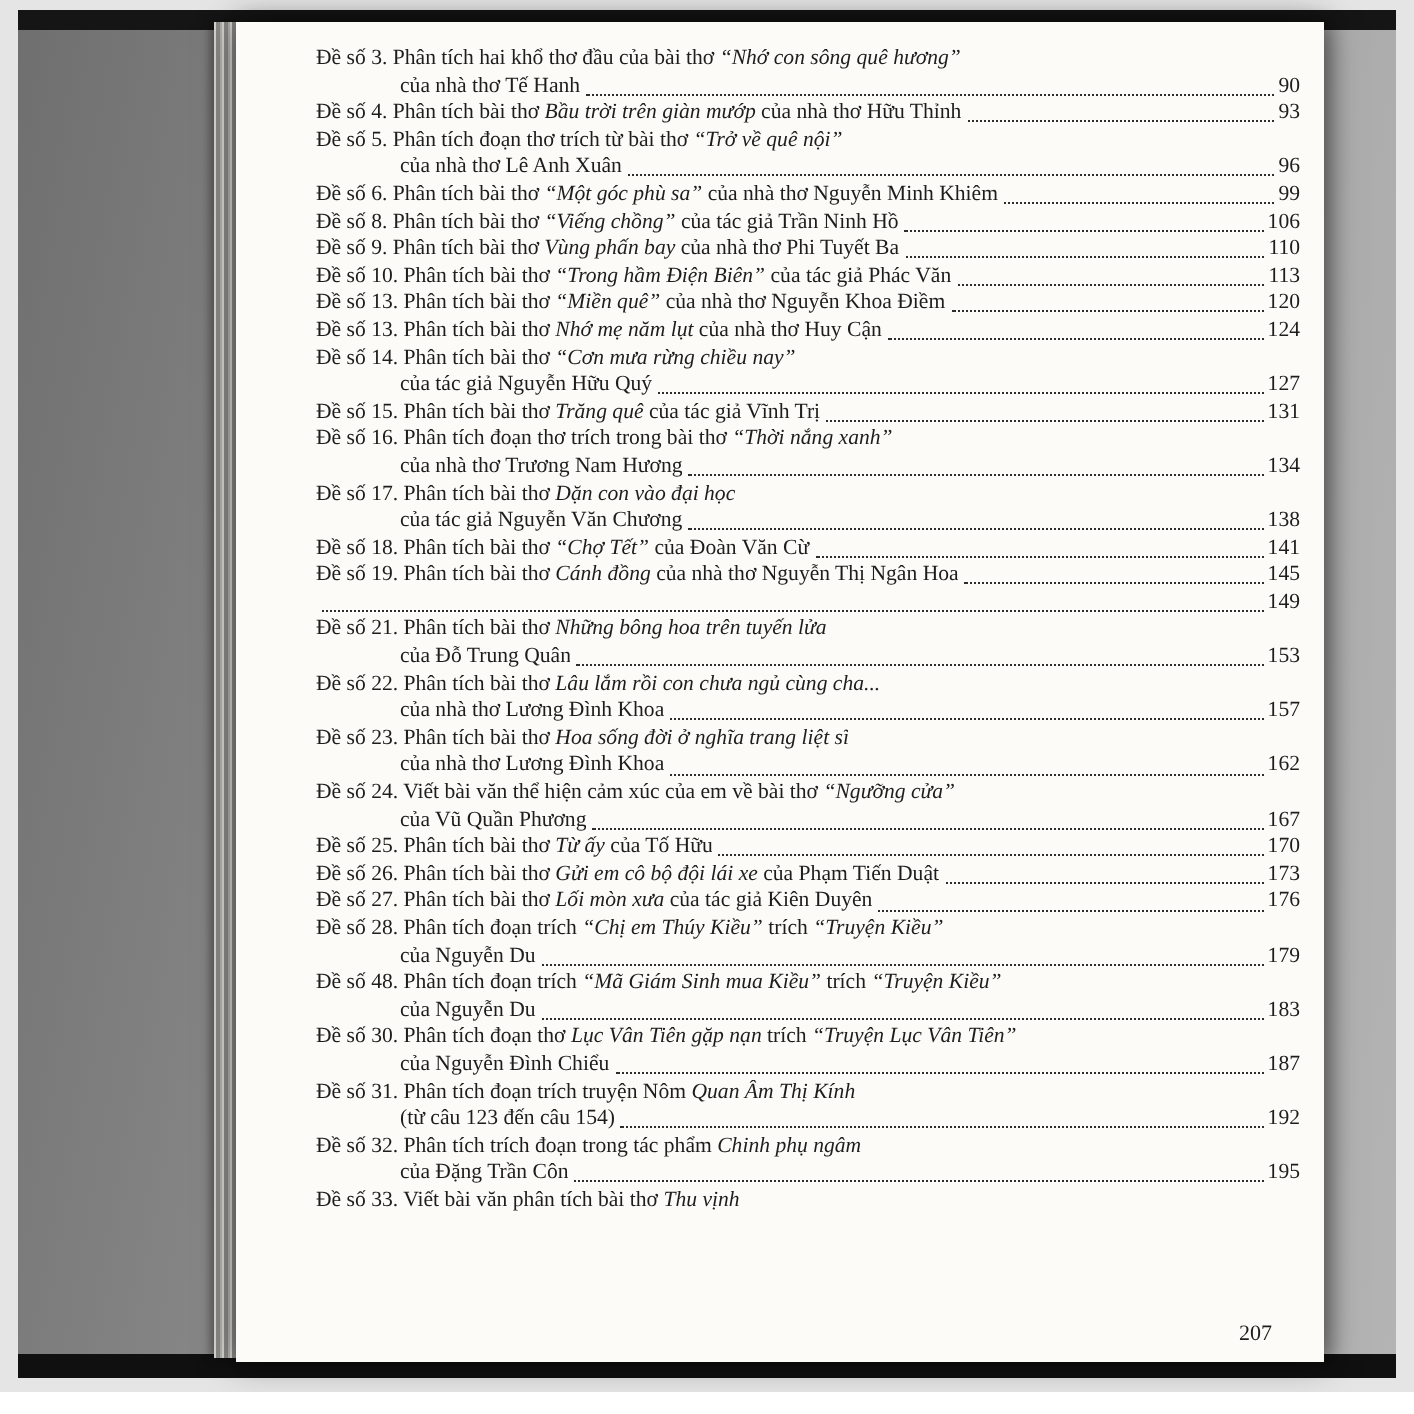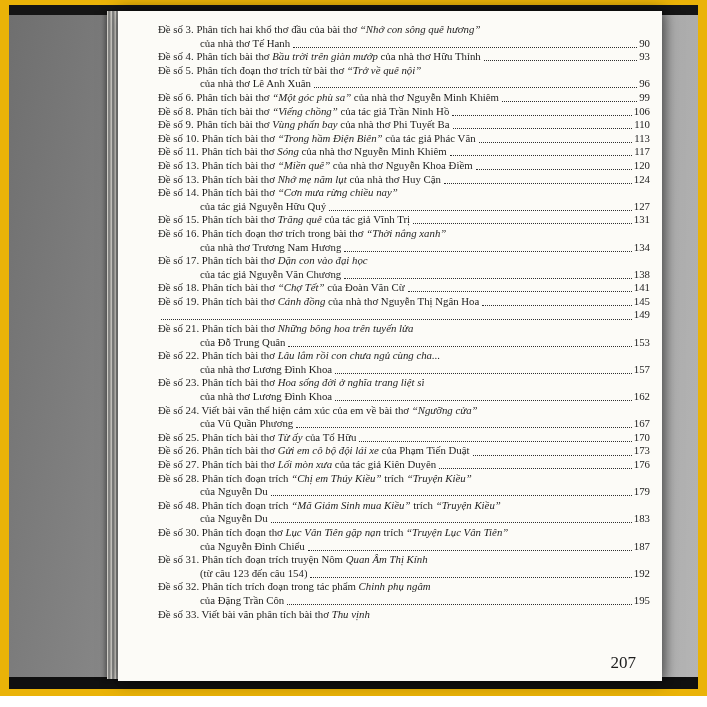--- a/index.html
+++ b/index.html
@@ -1,57 +1,56 @@
 <!DOCTYPE html>
 <html><head>
 <meta charset="utf-8">
 <style>
   html,body{margin:0;padding:0;background:#ffffff;}
-  .canvas{position:relative;width:707px;height:696px;background:#eab308;overflow:hidden;
+  .canvas{position:relative;width:707px;height:696px;background:#e5e5e5;overflow:hidden;
           font-family:"Liberation Serif","DejaVu Serif",serif;}
   .photo{position:absolute;left:9px;top:5px;right:9px;bottom:7px;
          background:linear-gradient(100deg,#6f6f6f 0%,#8e8e8e 35%,#a6a6a6 70%,#b4b4b4 100%);}
   .bar{position:absolute;left:0;right:0;background:#151515;}
   .bar.top{top:0;height:10px;}
   .bar.bottom{bottom:0;height:12px;background:#101010;}
   .edges{position:absolute;left:98px;top:6px;width:13px;height:668px;
          background:repeating-linear-gradient(90deg,#d8d6d0 0 1px,#8a8a88 1px 3px,#b5b3ae 3px 4px);
          box-shadow:-2px 0 4px rgba(0,0,0,.35);}
   .page{position:absolute;left:109px;top:6px;width:544px;height:670px;background:#fcfbf7;
         box-shadow:0 0 16px rgba(0,0,0,.5), 4px 0 8px rgba(0,0,0,.25);}
   .toc{position:absolute;left:40px;right:12px;top:12px;color:#1d1d1d;}
   .toc-line{display:flex;align-items:flex-end;height:13.6px;line-height:13.6px;
             font-size:10.8px;white-space:pre;overflow:hidden;}
   .toc-line.cont{padding-left:42px;}
   .txt{flex:0 1 auto;overflow:hidden;}
   .txt .it{font-style:italic;}
   .leader{flex:1 1 auto;min-width:8px;border-bottom:1.2px dotted #2e2e2e;margin:0 2px 2.5px 3px;}
   .pg{flex:0 0 auto;}
-  .footer{position:absolute;right:26px;bottom:8px;font-size:17px;color:#1d1d1d;}
+  .footer{position:absolute;right:26px;bottom:8px;font-size:11px;color:#1d1d1d;}
 </style>
 </head>
 <body>
 
 <div class="canvas">
   <div class="photo">
     <div class="bar top"></div>
     <div class="bar bottom"></div>
     <div class="edges"></div>
     <div class="page">
       <div class="toc">
           <div class="toc-line"><span class="txt"><span>Đề số 3. Phân tích hai khổ thơ đầu của bài thơ </span><span class="it">“Nhớ con sông quê hương”</span></span></div>
           <div class="toc-line cont"><span class="txt"><span>của nhà thơ Tế Hanh</span></span><span class="leader"></span><span class="pg">90</span></div>
           <div class="toc-line"><span class="txt"><span>Đề số 4. Phân tích bài thơ </span><span class="it">Bầu trời trên giàn mướp</span><span> của nhà thơ Hữu Thỉnh</span></span><span class="leader"></span><span class="pg">93</span></div>
           <div class="toc-line"><span class="txt"><span>Đề số 5. Phân tích đoạn thơ trích từ bài thơ </span><span class="it">“Trở về quê nội”</span></span></div>
           <div class="toc-line cont"><span class="txt"><span>của nhà thơ Lê Anh Xuân</span></span><span class="leader"></span><span class="pg">96</span></div>
           <div class="toc-line"><span class="txt"><span>Đề số 6. Phân tích bài thơ </span><span class="it">“Một góc phù sa”</span><span> của nhà thơ Nguyễn Minh Khiêm</span></span><span class="leader"></span><span class="pg">99</span></div>
           <div class="toc-line"><span class="txt"><span>Đề số 8. Phân tích bài thơ </span><span class="it">“Viếng chồng”</span><span> của tác giả Trần Ninh Hồ</span></span><span class="leader"></span><span class="pg">106</span></div>
           <div class="toc-line"><span class="txt"><span>Đề số 9. Phân tích bài thơ </span><span class="it">Vùng phấn bay</span><span> của nhà thơ Phi Tuyết Ba</span></span><span class="leader"></span><span class="pg">110</span></div>
           <div class="toc-line"><span class="txt"><span>Đề số 10. Phân tích bài thơ </span><span class="it">“Trong hầm Điện Biên”</span><span> của tác giả Phác Văn</span></span><span class="leader"></span><span class="pg">113</span></div>
-          <div class="toc-line"><span class="txt"><span>Đề số 11. Phân tích bài thơ </span><span class="it">Sóng</span><span> của nhà thơ Nguyễn Minh Khiêm</span></span><span class="leader"></span><span class="pg">117</span></div>
           <div class="toc-line"><span class="txt"><span>Đề số 13. Phân tích bài thơ </span><span class="it">“Miền quê”</span><span> của nhà thơ Nguyễn Khoa Điềm</span></span><span class="leader"></span><span class="pg">120</span></div>
           <div class="toc-line"><span class="txt"><span>Đề số 13. Phân tích bài thơ </span><span class="it">Nhớ mẹ năm lụt</span><span> của nhà thơ Huy Cận</span></span><span class="leader"></span><span class="pg">124</span></div>
           <div class="toc-line"><span class="txt"><span>Đề số 14. Phân tích bài thơ </span><span class="it">“Cơn mưa rừng chiều nay”</span></span></div>
           <div class="toc-line cont"><span class="txt"><span>của tác giả Nguyễn Hữu Quý</span></span><span class="leader"></span><span class="pg">127</span></div>
           <div class="toc-line"><span class="txt"><span>Đề số 15. Phân tích bài thơ </span><span class="it">Trăng quê</span><span> của tác giả Vĩnh Trị</span></span><span class="leader"></span><span class="pg">131</span></div>
           <div class="toc-line"><span class="txt"><span>Đề số 16. Phân tích đoạn thơ trích trong bài thơ </span><span class="it">“Thời nắng xanh”</span></span></div>
           <div class="toc-line cont"><span class="txt"><span>của nhà thơ Trương Nam Hương</span></span><span class="leader"></span><span class="pg">134</span></div>
           <div class="toc-line"><span class="txt"><span>Đề số 17. Phân tích bài thơ </span><span class="it">Dặn con vào đại học</span></span></div>
           <div class="toc-line cont"><span class="txt"><span>của tác giả Nguyễn Văn Chương</span></span><span class="leader"></span><span class="pg">138</span></div>
           <div class="toc-line"><span class="txt"><span>Đề số 18. Phân tích bài thơ </span><span class="it">“Chợ Tết”</span><span> của Đoàn Văn Cừ</span></span><span class="leader"></span><span class="pg">141</span></div>

